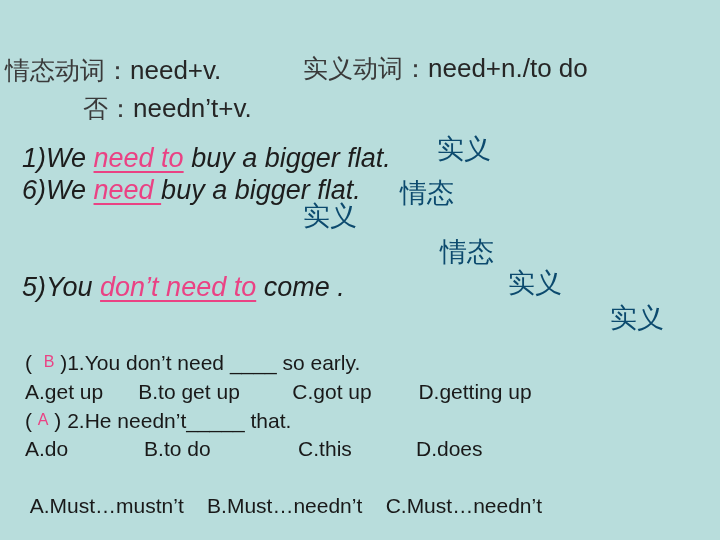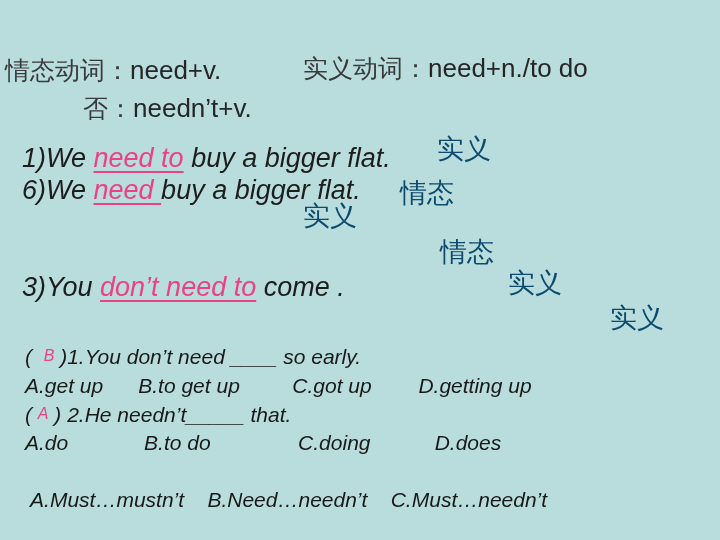--- a/index.html
+++ b/index.html
@@ -23,50 +23,50 @@
     text-decoration-thickness:2px;
     text-underline-offset:4px;
   }
   
   .tag{
     font-family:"Liberation Serif","DejaVu Serif",serif;
     font-size:27px;line-height:30px;
     color:#0c4a6e;
   }
   
-  .ex{font-size:21px;line-height:26px;color:#191919;font-style:italic;}
+  .ex{font-size:21px;line-height:38px;color:#191919;}
   .letter{
     position:relative;
     color:#ea4284;
     font-size:16px;
   }
   .letter.up{top:-3px;}
   .letter.down{top:3px;}
 </style>
 </head>
 <body>
 
 <div class="slide">
 
   <div class="abs hdr" style="left:5px;top:54px"><span class="cn">情态动词：</span><span>need+v.</span></div>
   <div class="abs hdr" style="left:303px;top:52px"><span class="cn">实义动词：</span><span>need+n./to do</span></div>
   <div class="abs hdr" style="left:83px;top:92px"><span class="cn">否：</span><span>needn’t+v.</span></div>
 
   <div class="abs exm" style="left:22px;top:143px"><span>1)We </span><span class="hl">need to</span><span> buy a bigger flat.</span></div>
   <div class="abs exm" style="left:22px;top:175px"><span>6)We </span><span class="hl">need&nbsp;</span><span>buy a bigger flat.</span></div>
-  <div class="abs exm" style="left:22px;top:272px"><span>3)You </span><span class="hl">don’t need to</span><span> come .</span></div>
+  <div class="abs exm" style="left:22px;top:272px"><span>5)You </span><span class="hl">don’t need to</span><span> come .</span></div>
 
   <div class="abs tag" style="left:437px;top:134px">实义</div>
   <div class="abs tag" style="left:400px;top:178px">情态</div>
   <div class="abs tag" style="left:303px;top:201px">实义</div>
   <div class="abs tag" style="left:440px;top:237px">情态</div>
   <div class="abs tag" style="left:508px;top:268px">实义</div>
   <div class="abs tag" style="left:610px;top:303px">实义</div>
 
   <div class="abs ex" style="left:25px;top:344px"><span>(  </span><span class="letter up">B</span><span> )</span><span>1.You don’t need ____ so early.</span></div>
   <div class="abs ex" style="left:25px;top:373px">A.get up      B.to get up         C.got up        D.getting up</div>
 
   <div class="abs ex" style="left:25px;top:402px"><span>( </span><span class="letter up">A</span><span> ) </span><span>2.He needn’t_____ that.</span></div>
-  <div class="abs ex" style="left:25px;top:430px">A.do             B.to do               C.doing           D.does</div>
+  <div class="abs ex" style="left:25px;top:430px">A.do             B.to do               C.this           D.does</div>
 
-  <div class="abs ex" style="left:25px;top:487px"> A.Must…mustn’t    B.Need…needn’t    C.Must…needn’t</div>
+  <div class="abs ex" style="left:25px;top:487px"> A.Must…mustn’t    B.Must…needn’t    C.Must…needn’t</div>
 
 </div>
 
 </body></html>

